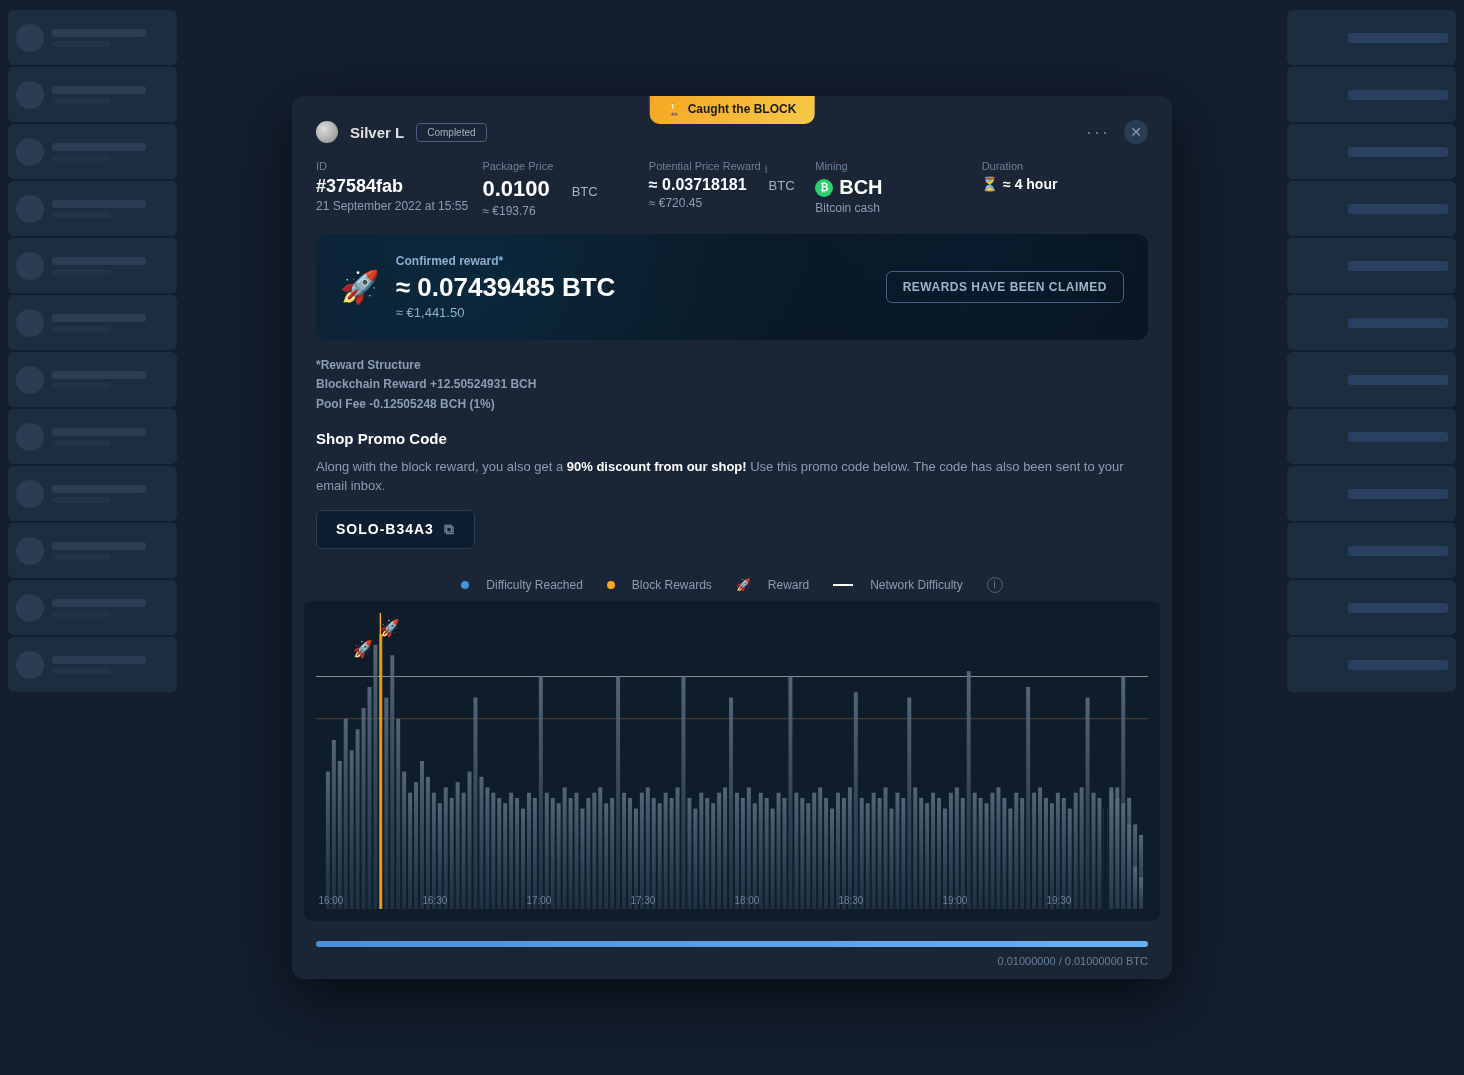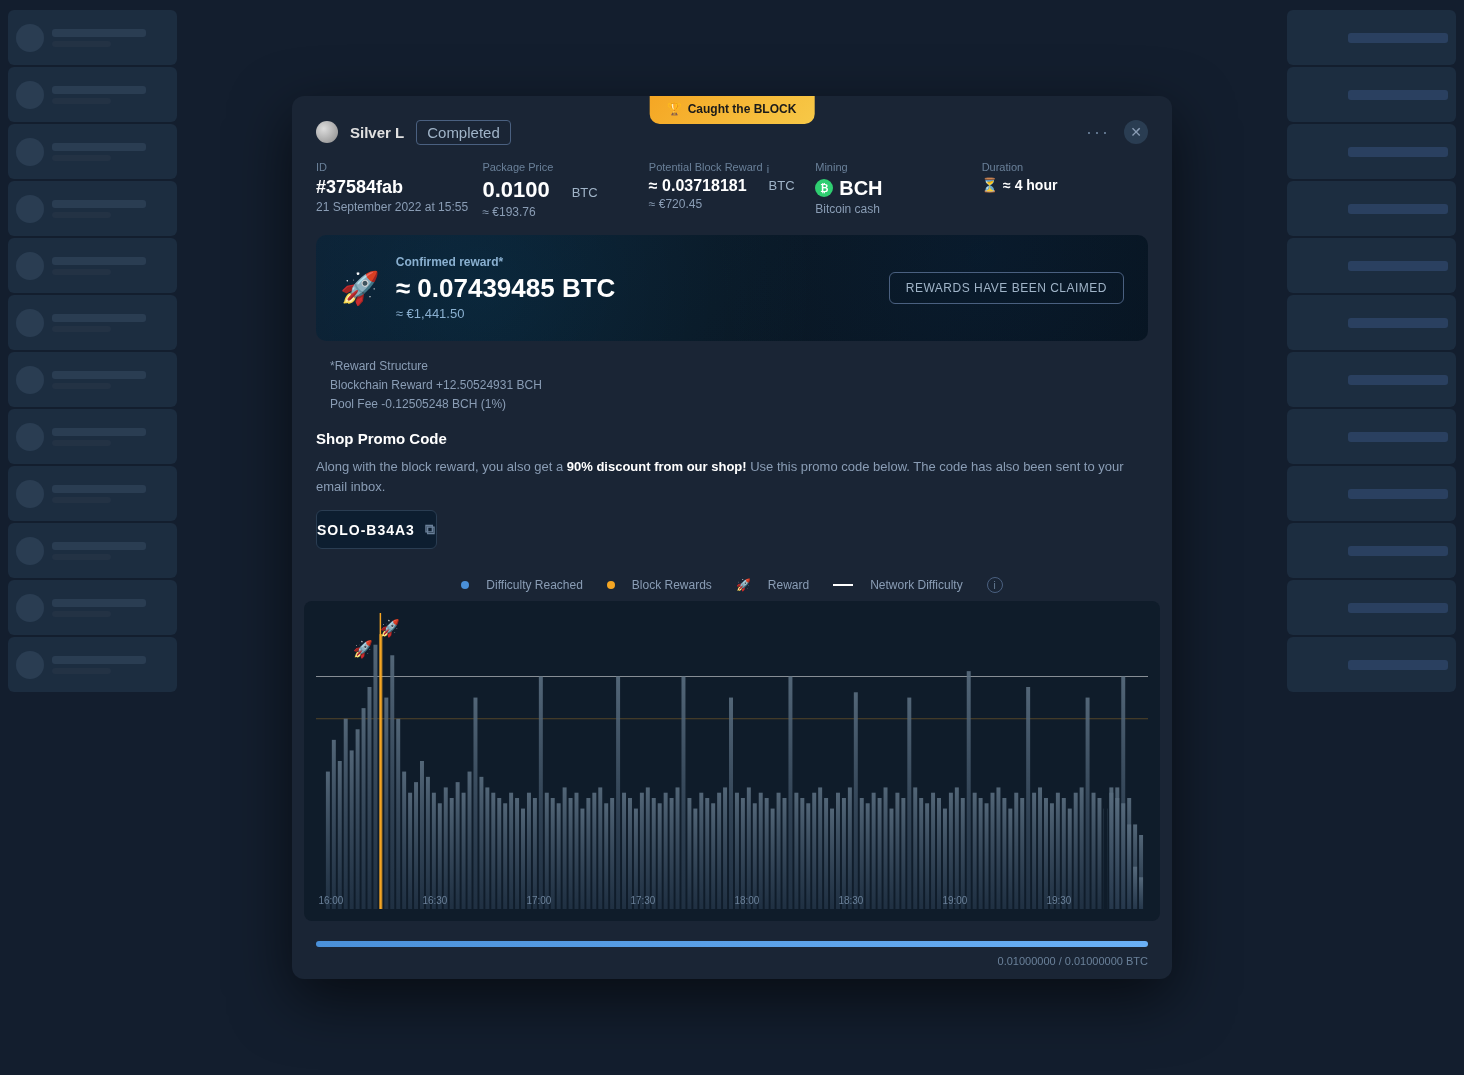--- a/index.html
+++ b/index.html
@@ -123,21 +123,21 @@
     .tier-label {
       font-size: 15px;
       font-weight: 600;
       color: #e0e0e0;
     }
 
     .completed-badge {
       background: transparent;
       border: 1.5px solid #4a6080;
       color: #a0b4c8;
-      font-size: 15px;
+      font-size: 10px;
       padding: 3px 10px;
       border-radius: 4px;
     }
 
     .header-actions {
       display: flex;
       align-items: center;
       gap: 14px;
     }
 
@@ -293,31 +293,32 @@
       font-size: 13px;
       color: #8ab0d0;
       margin-top: 2px;
     }
 
     .claimed-btn {
       background: transparent;
       border: 1.5px solid #4a6080;
       color: #a0b4c8;
       font-size: 12px;
-      font-weight: 400;
+      font-weight: 700;
       padding: 8px 16px;
       border-radius: 6px;
       text-transform: uppercase;
       letter-spacing: 0.5px;
       z-index: 1;
     }
 
     
     .reward-structure {
-      padding: 0 38px 16px;
+      padding: 0 24px 16px;
+      font-weight: bold;
     }
 
     .reward-structure p {
       font-size: 12px;
       color: #8a9db5;
       line-height: 1.6;
     }
 
     .reward-structure .link {
       color: #4a90d9;
@@ -347,21 +348,21 @@
       color: #ffffff;
     }
 
     .promo-code-box {
       display: inline-flex;
       align-items: center;
       gap: 10px;
       background: #0d1e30;
       border: 1.5px solid #2a3d52;
       border-radius: 6px;
-      padding: 10px 0;
+      padding: 10px 19px;
       font-size: 14px;
       font-weight: 700;
       color: #ffffff;
       letter-spacing: 1px;
     }
 
     .copy-icon {
       color: #6a8099;
       font-size: 14px;
       cursor: pointer;
@@ -620,21 +621,21 @@
     <div class="info-col">
       <div class="info-label">Package Price</div>
       <div style="display:flex;align-items:baseline;gap:4px;">
         <div class="info-value">0.0100</div>
         <span class="btc-suffix">BTC</span>
       </div>
       <div class="info-sub">≈ €193.76</div>
     </div>
     <div class="info-col">
       <div style="display:flex;align-items:center;gap:4px;">
-        <div class="info-label">Potential Block Reward</div>
+        <div class="info-label">Potential Price Reward</div>
         <span style="color:#6a8099;font-size:11px;margin-bottom:0;">ℹ</span>
       </div>
       <div style="display:flex;align-items:center;gap:4px;">
         <div class="info-value" style="font-size:16px;">≈ 0.03718181</div>
         <span class="btc-suffix">BTC</span>
       </div>
       <div class="info-sub">≈ €720.45</div>
     </div>
     <div class="info-col">
       <div class="info-label">Mining</div>

